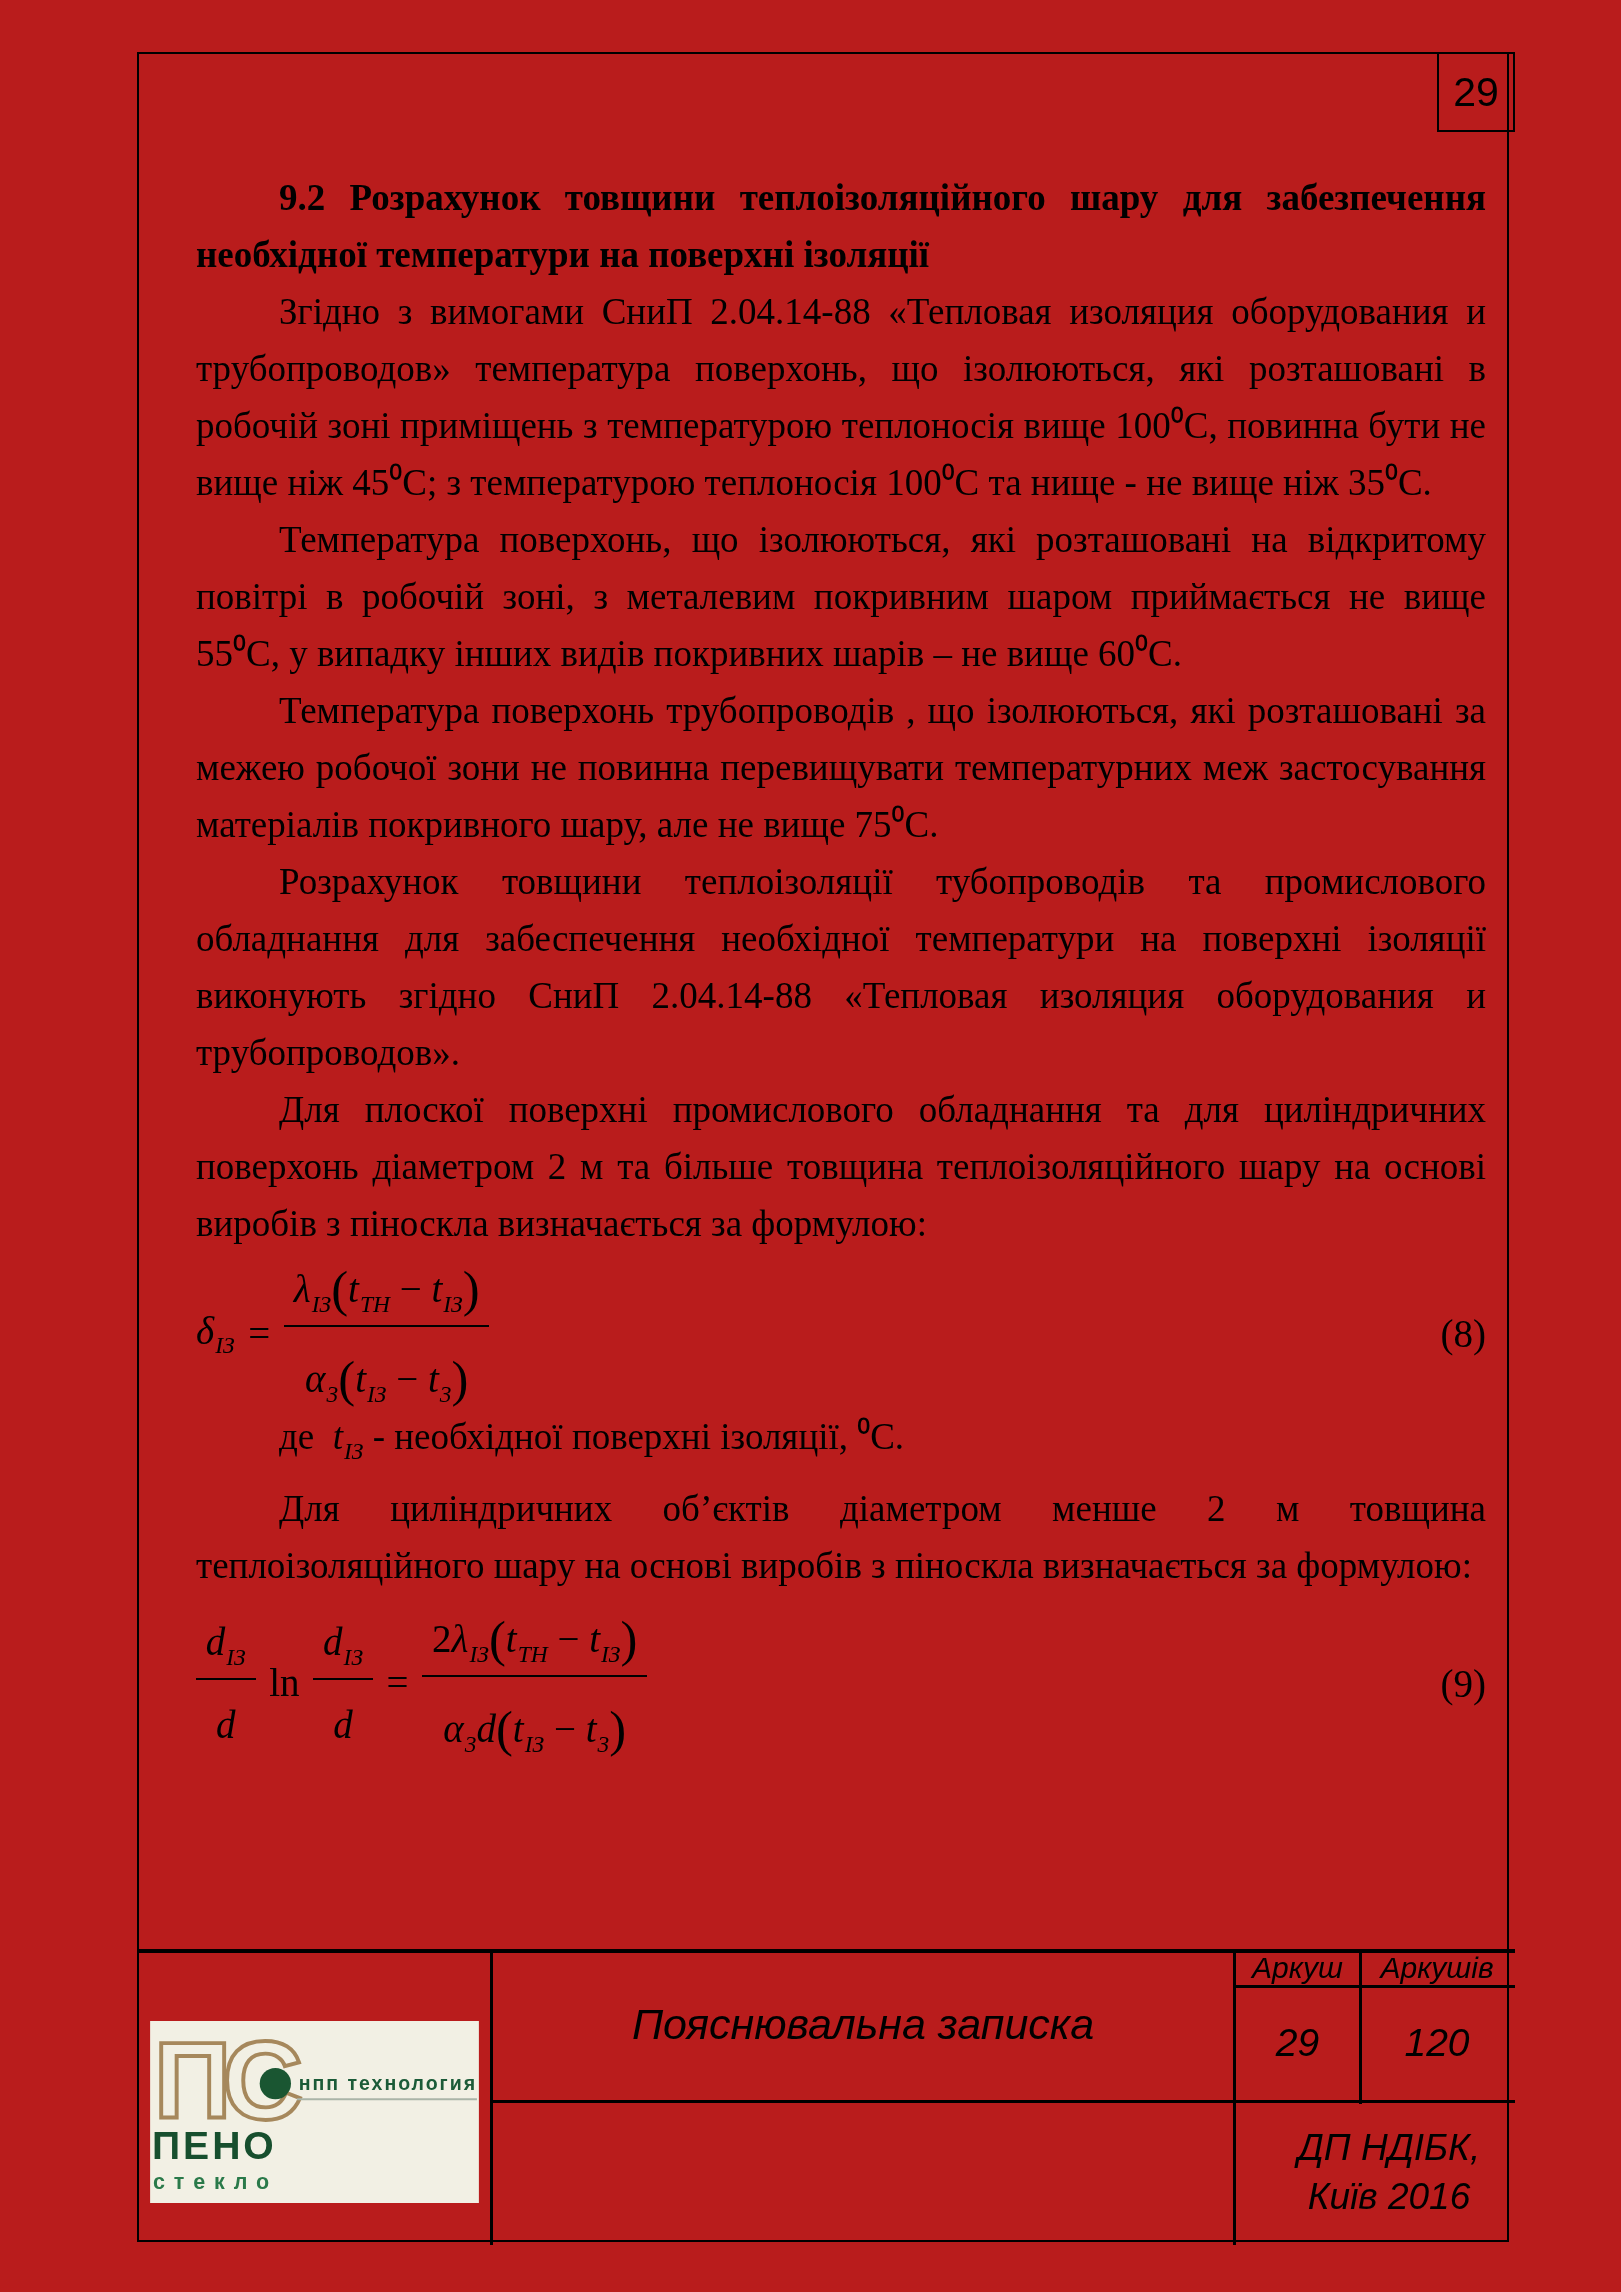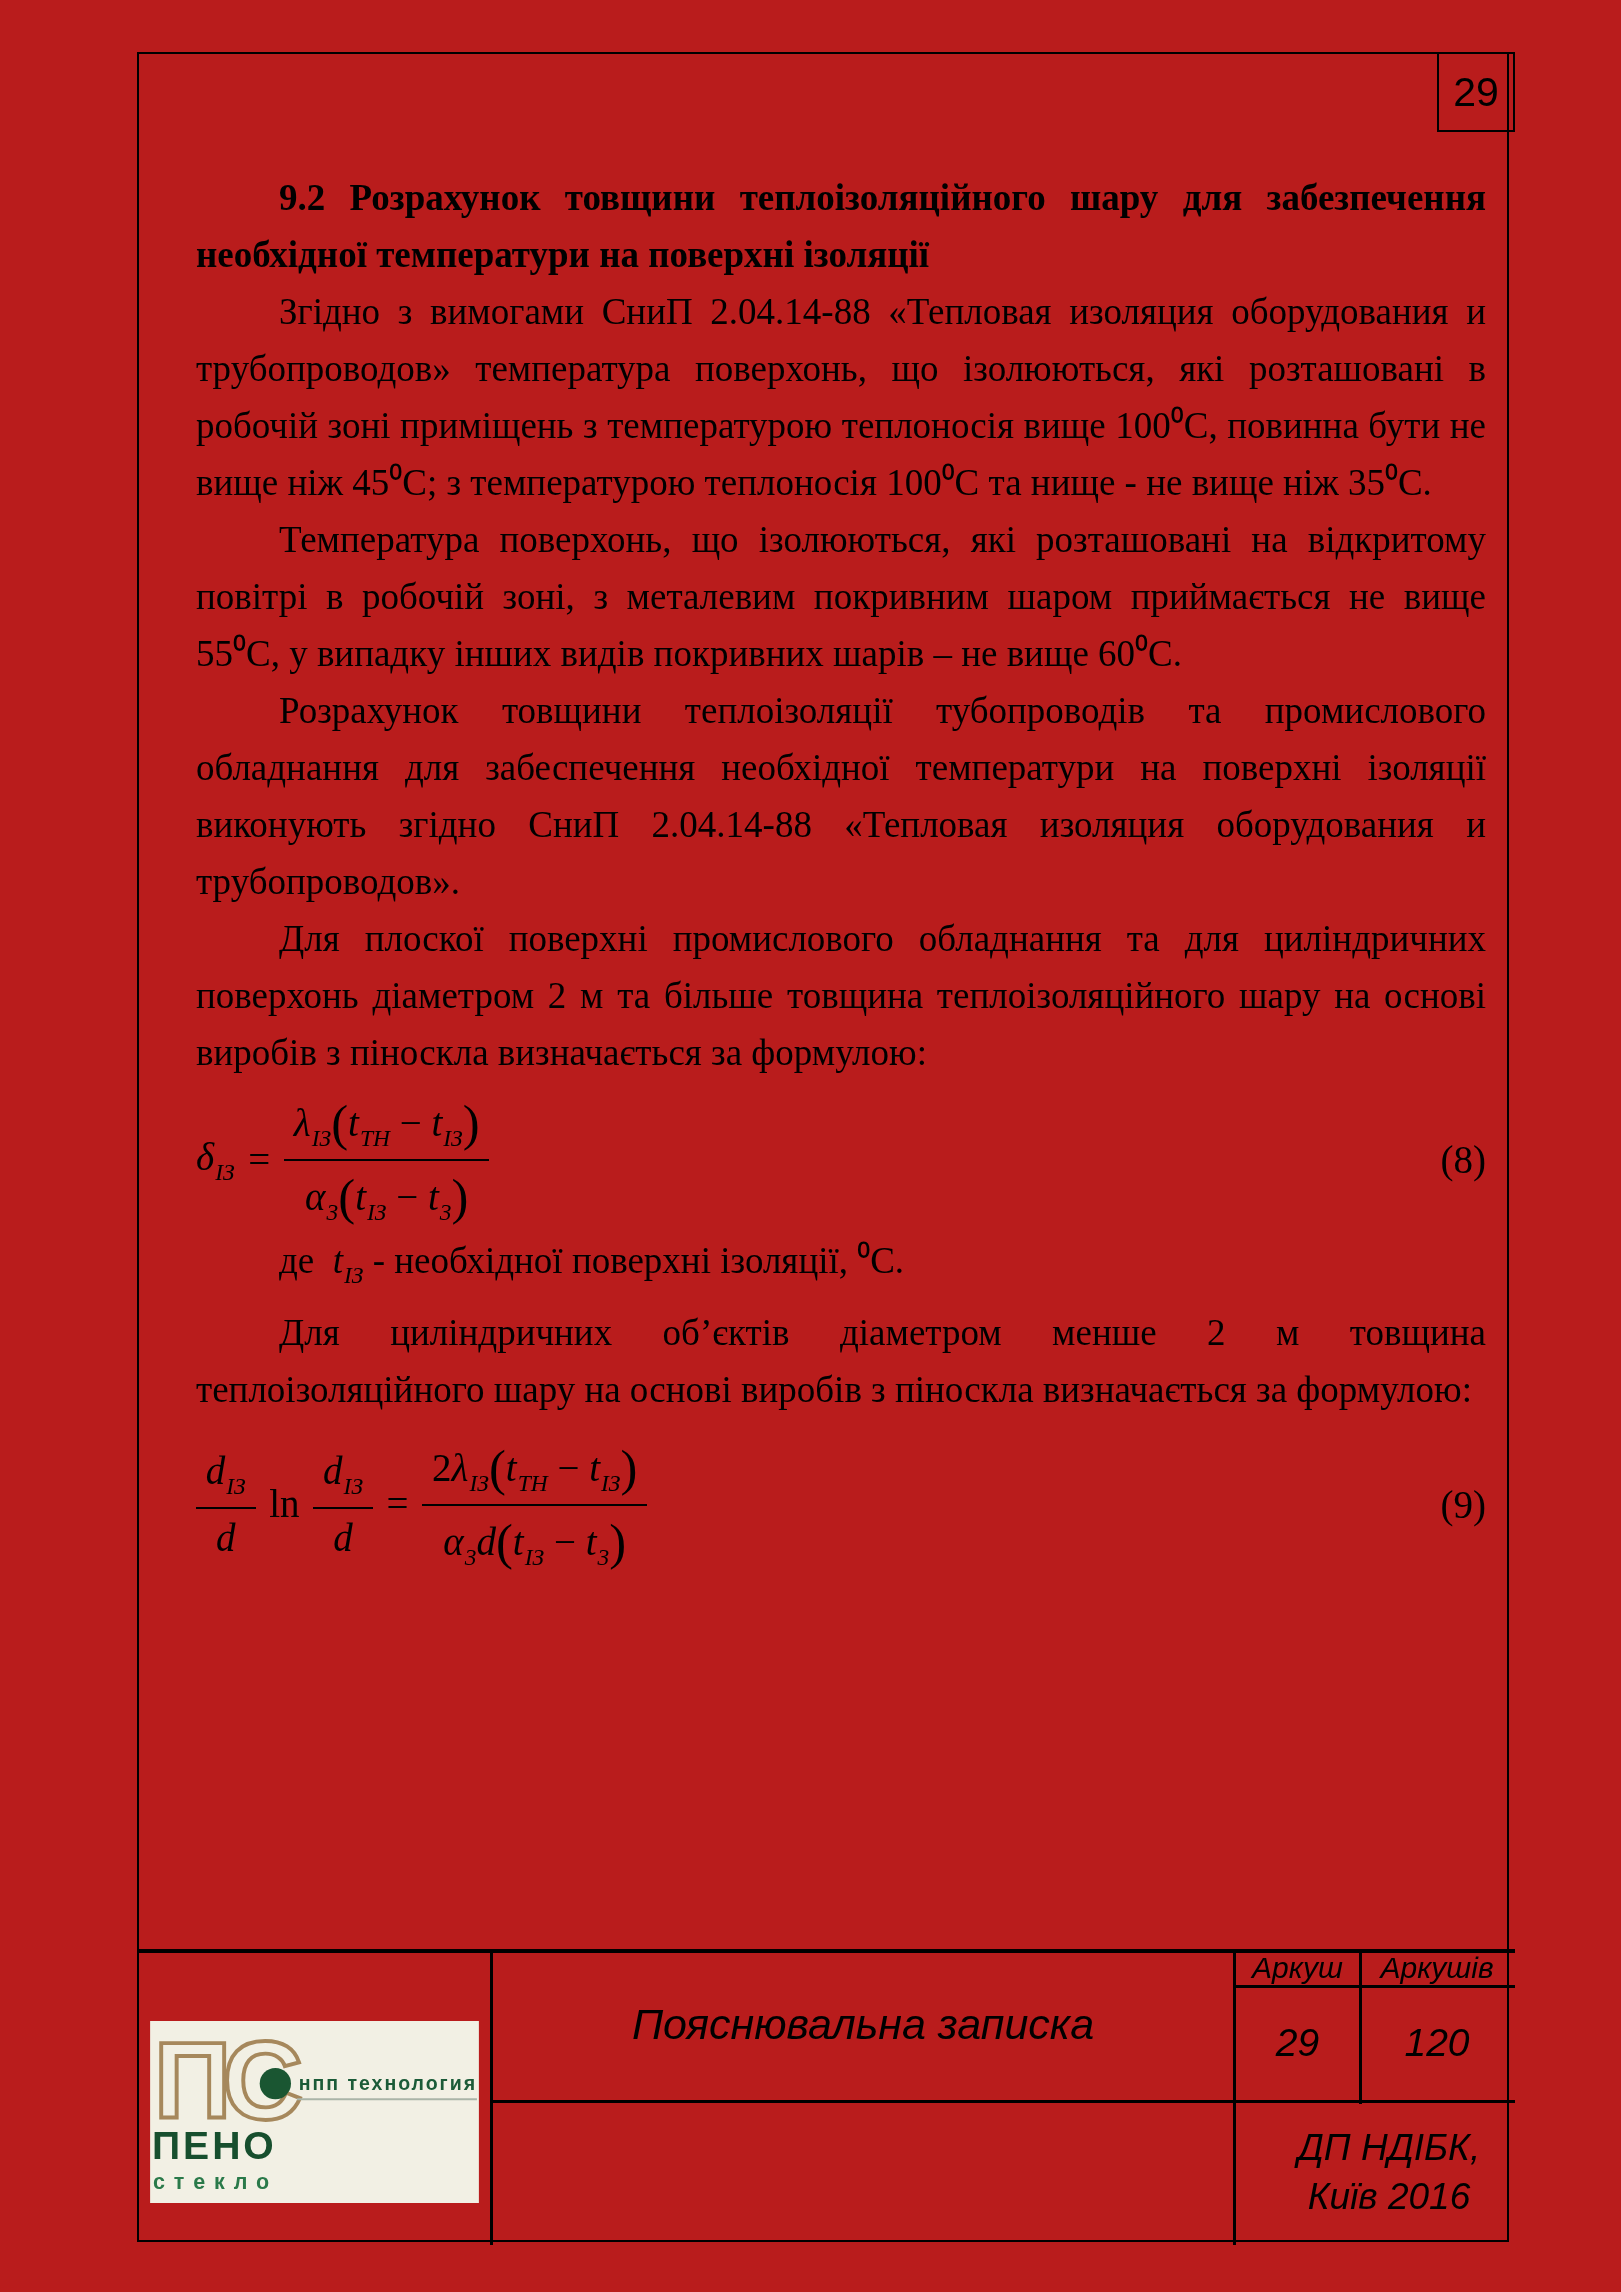--- a/index.html
+++ b/index.html
@@ -23,21 +23,21 @@
   }
   .content p{margin:0;text-indent:83px;}
   .content p.heading{font-weight:bold;}
   
   .formula-row{
     position:relative;display:flex;align-items:center;justify-content:flex-start;
     gap:13.7px;text-indent:0;font-size:39px;line-height:1.15;font-style:italic;
   }
   .f8{margin:7.8px 0 0 0;min-height:143px;}
   .f9{margin:15.7px 0 0 0;min-height:143px;}
-  .frac{display:inline-flex;flex-direction:column;align-items:center;vertical-align:middle;}
+  .frac{display:inline-flex;flex-direction:column;align-items:center;vertical-align:middle;gap:16px;}
   .frac .num{display:block;border-bottom:2.9px solid #000;padding:0 9.8px 6.9px 9.8px;white-space:nowrap;}
   .frac .den{display:block;padding-top:6.9px;white-space:nowrap;}
   .vsub{font-size:23.5px;font-style:italic;}
   sub.vsub{vertical-align:-9.8px;margin-left:1px;}
   .pr{font-size:1.3em;font-style:normal;font-weight:300;vertical-align:-0.07em;}
   .upright{font-style:normal;}
   .eqnum{
     position:absolute;right:0;top:50%;transform:translateY(-50%);
     font-style:normal;font-size:39px;
   }
@@ -66,20 +66,21 @@
   <div class="page-border"></div>
 
   <div class="pagenum-box">
     <span>29</span>
   </div>
 
   <div class="content">
     <p class="heading">9.2 Розрахунок товщини теплоізоляційного шару для забезпечення необхідної температури на поверхні ізоляції</p>
     <p>Згідно з вимогами СниП 2.04.14-88 «Тепловая изоляция оборудования и трубопроводов» температура поверхонь, що ізолюються, які розташовані в робочій зоні приміщень з температурою теплоносія вище 100⁰С, повинна бути не вище ніж 45⁰С; з температурою теплоносія 100⁰С та нище - не вище ніж 35⁰С.</p>
     <p>Температура поверхонь, що ізолюються, які розташовані на відкритому повітрі в робочій зоні, з металевим покривним шаром приймається не вище 55⁰С, у випадку інших видів покривних шарів – не вище 60⁰С.</p>
+    <p>Температура поверхонь трубопроводів , що ізолюються, які розташовані за межею робочої зони не повинна перевищувати температурних меж застосування матеріалів покривного шару, але не вище 75⁰С.</p>
     <p>Розрахунок товщини теплоізоляції тубопроводів та промислового обладнання для забеспечення необхідної температури на поверхні ізоляції виконують згідно СниП 2.04.14-88 «Тепловая изоляция оборудования и трубопроводов».</p>
     <p>Для плоскої поверхні промислового обладнання та для циліндричних поверхонь діаметром 2 м та більше товщина теплоізоляційного шару на основі виробів з піноскла визначається за формулою:</p>
 
     <div class="formula-row f8">
       <span><span class="ivar">δ</span><sub class="vsub">ІЗ</sub></span>
       <span class="upright">=</span>
       <span class="frac">
         <span class="num"><span class="ivar">λ</span><sub class="vsub">ІЗ</sub><span class="pr">(</span><span class="ivar">t</span><sub class="vsub">ТН</sub> <span class="upright">−</span> <span class="ivar">t</span><sub class="vsub">ІЗ</sub><span class="pr">)</span></span>
         <span class="den"><span class="ivar">α</span><sub class="vsub">3</sub><span class="pr">(</span><span class="ivar">t</span><sub class="vsub">ІЗ</sub> <span class="upright">−</span> <span class="ivar">t</span><sub class="vsub">3</sub><span class="pr">)</span></span>
       </span>

